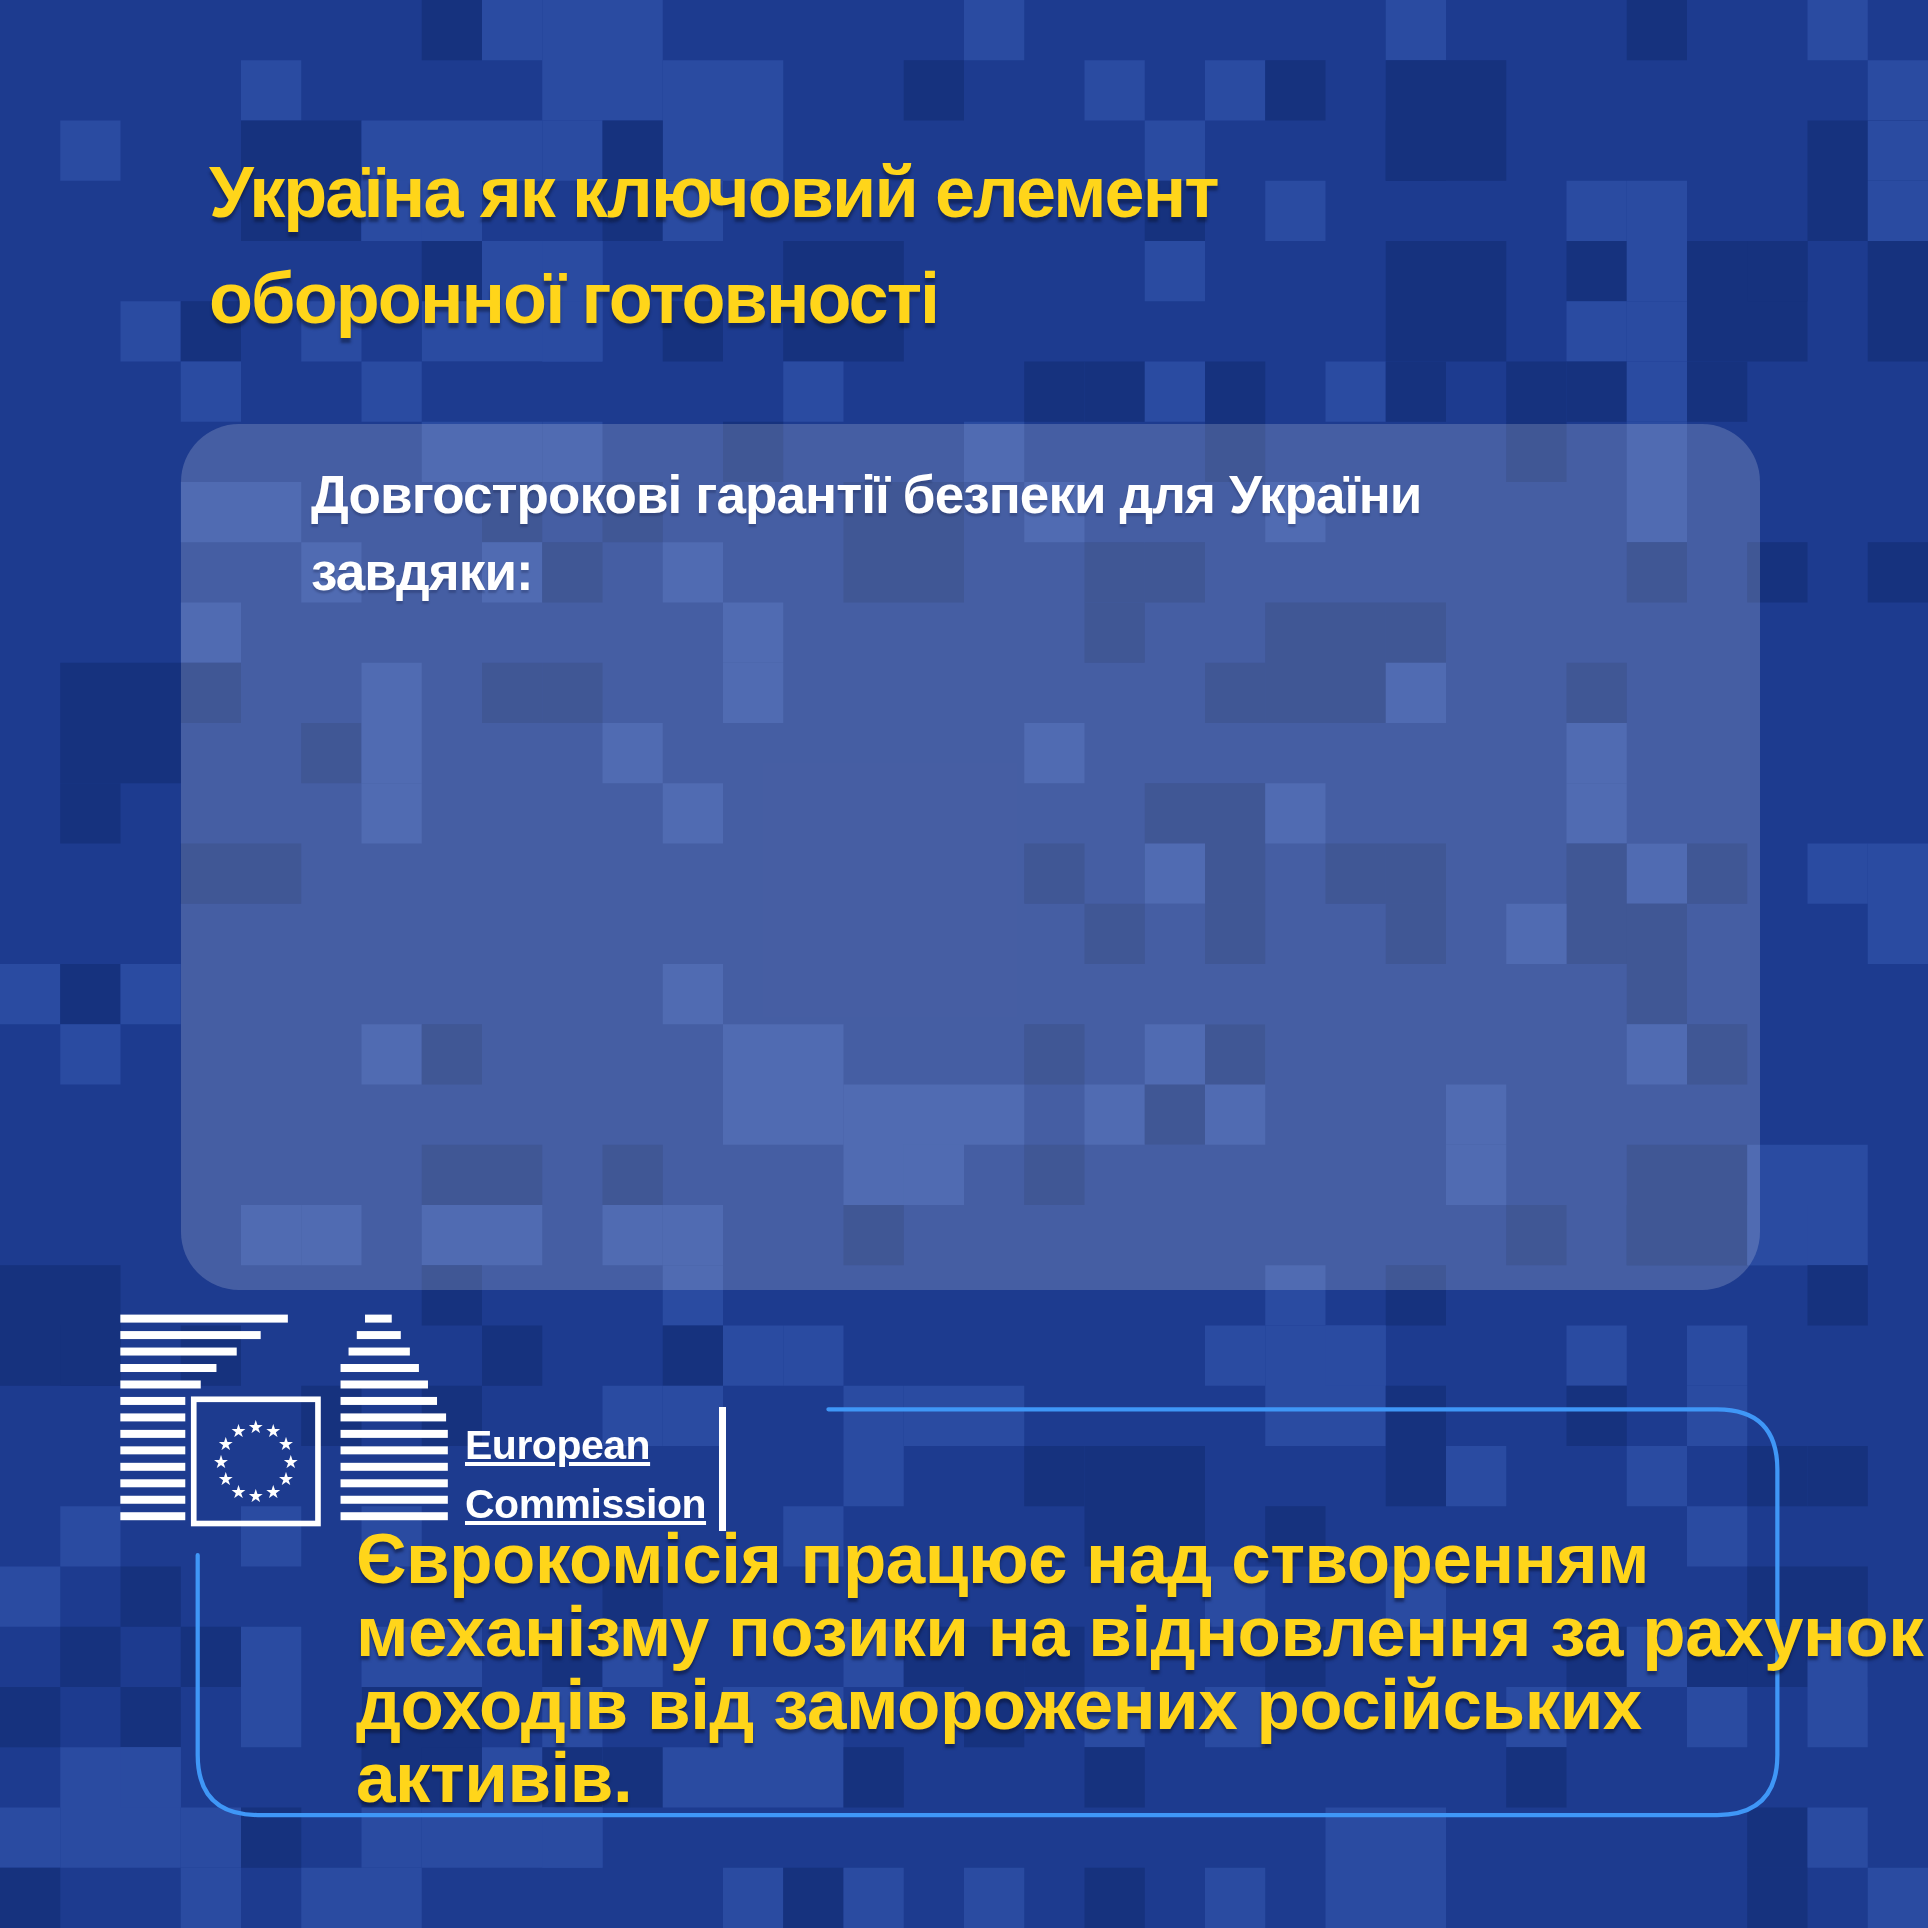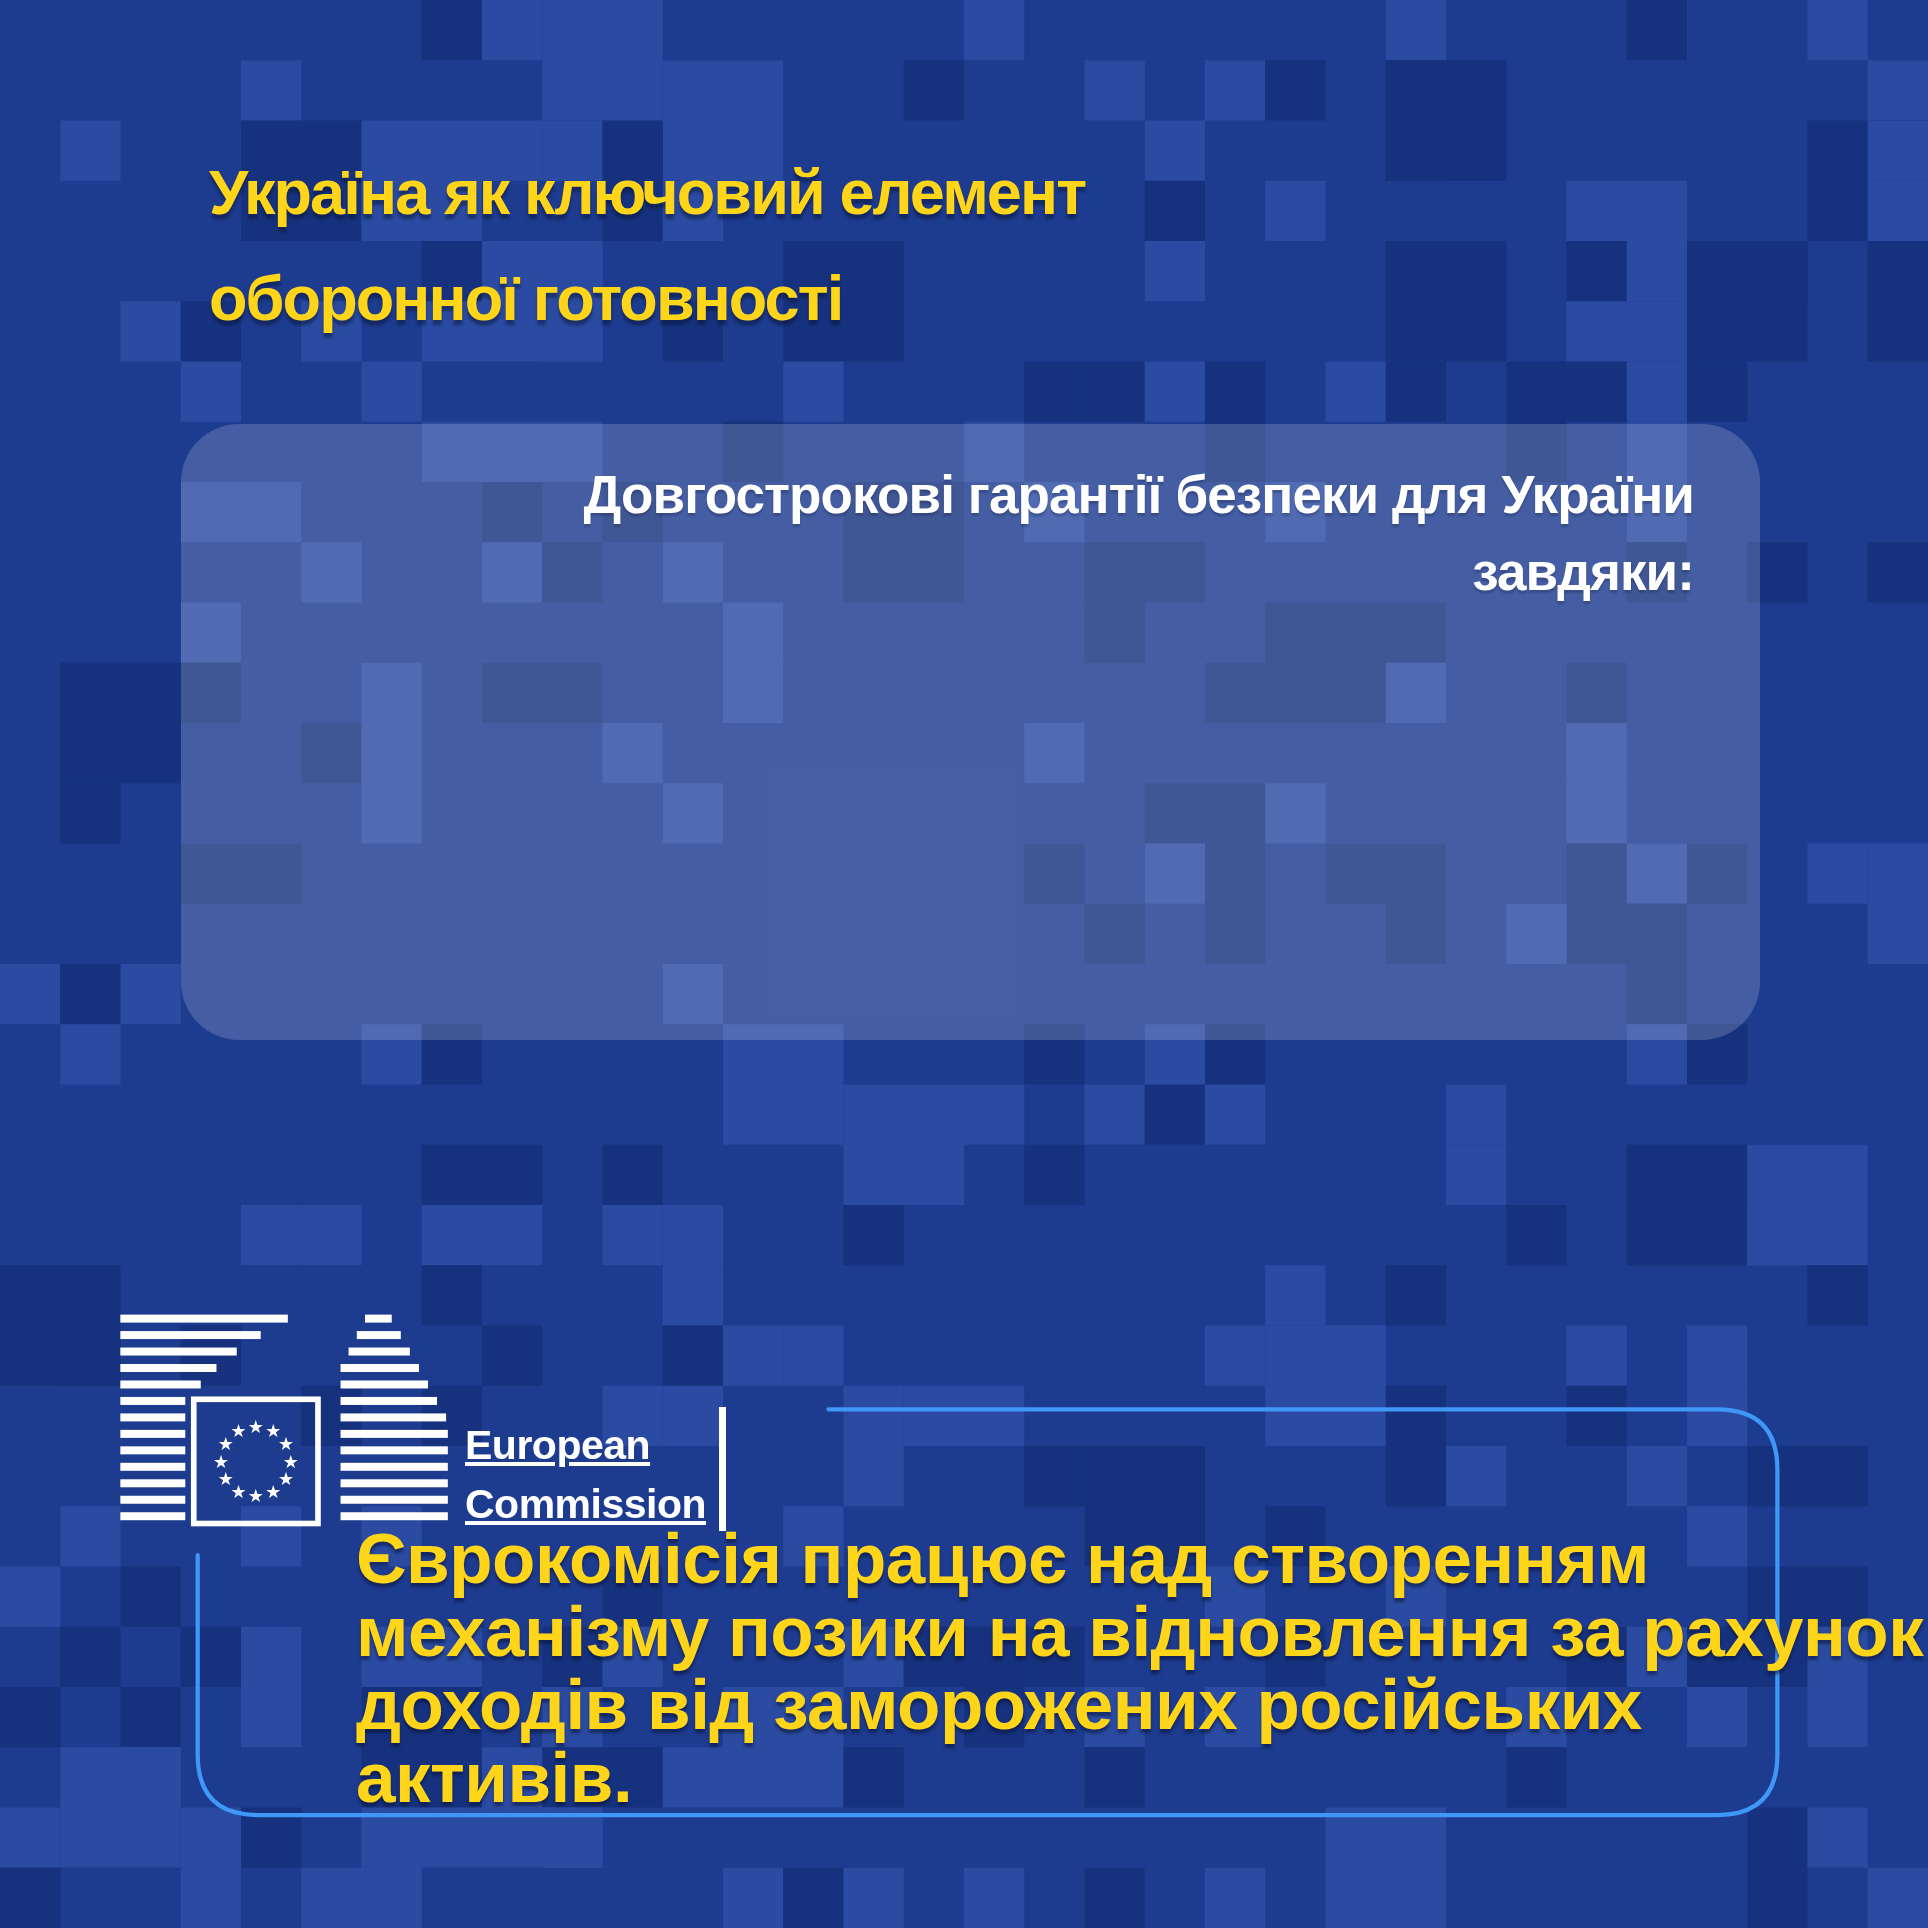--- a/index.html
+++ b/index.html
@@ -5,32 +5,31 @@
   html,body{margin:0;padding:0;background:#0e2460;}
   .canvas{
     position:relative;width:1928px;height:1928px;overflow:hidden;
     background:#1d3b8f;
     font-family:"Liberation Sans","DejaVu Sans",sans-serif;
   }
   .canvas svg.layer{position:absolute;inset:0;pointer-events:none;}
 
   .title{
     position:absolute;left:209px;top:139px;
-    font-size:63px;font-weight:800;letter-spacing:-1.9px;
+    font-size:72px;font-weight:800;letter-spacing:-1.9px;
     line-height:106px;color:#ffd51a;white-space:pre-line;
     text-shadow:0 4.7px 2.8px rgba(9,17,45,.45);
   }
 
   .card{
-    position:absolute;left:181px;top:424px;width:1579px;height:616px;
+    position:absolute;left:181px;top:424px;width:1579px;height:866px;
     background:rgba(255,255,255,0.18);
     border-radius:58px;
     box-sizing:border-box;
     padding:32px 66px 20px 130px;
-    text-align:right;
   }
   .card-heading{
     font-size:53px;font-weight:700;letter-spacing:-0.9px;
     line-height:77px;color:#ffffff;white-space:pre-line;
     text-shadow:0 2.8px 1.9px rgba(15,25,60,.25);
   }
   ul.bullets{
     list-style:none;margin:33px 0 0 0;padding:0 0 0 0;
   }
   ul.bullets li{

